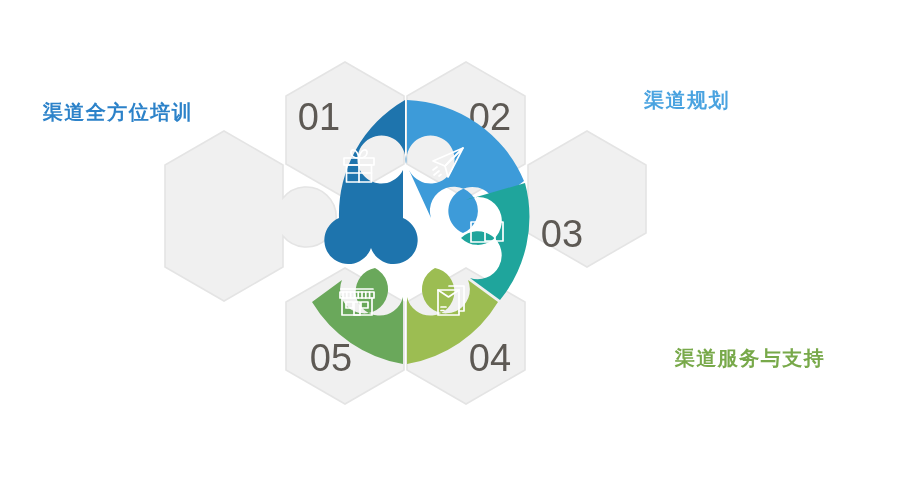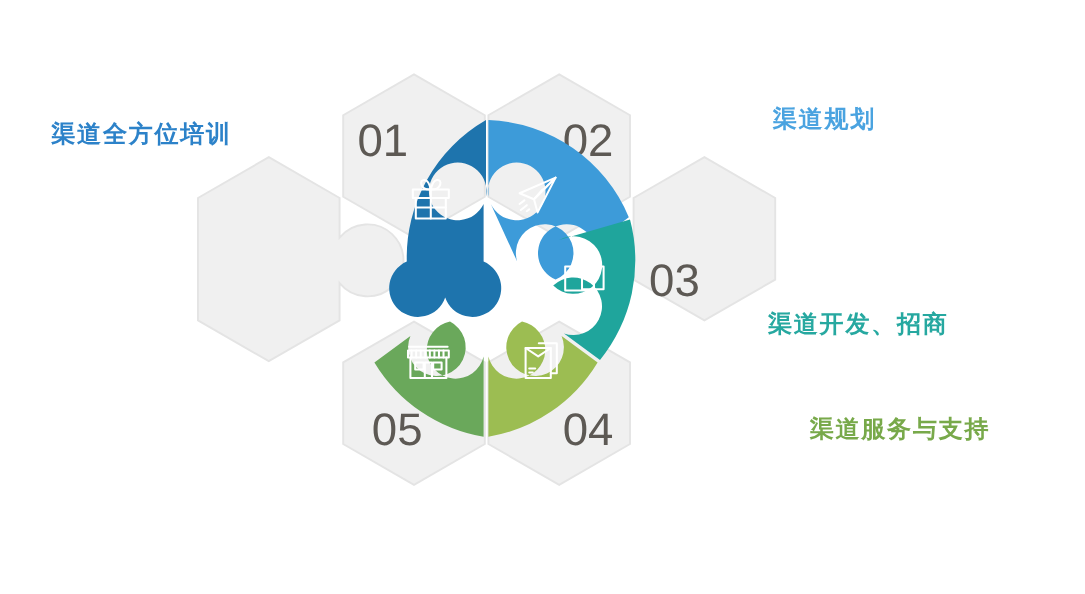--- a/index.html
+++ b/index.html
@@ -212,19 +212,18 @@
         <rect x="-3" y="1" width="6" height="13"></rect>
       </g>
     </g>
   </svg>
 
   <div class="label label-l" id="label-training" style="color:#2c82c9">渠道全方位培训</div>
 
   <div class="label label-r" id="label-planning" style="color:#4aa3e0">渠道规划</div>
 
   <div class="label label-r" id="label-development" style="color:#26a8a0">
-    <div>渠道开发、招商</div>
   </div>
 
   <div class="label label-r" id="label-service" style="color:#78a94a">渠道服务与支持</div>
 
 
 </div>
 
 </body></html>

